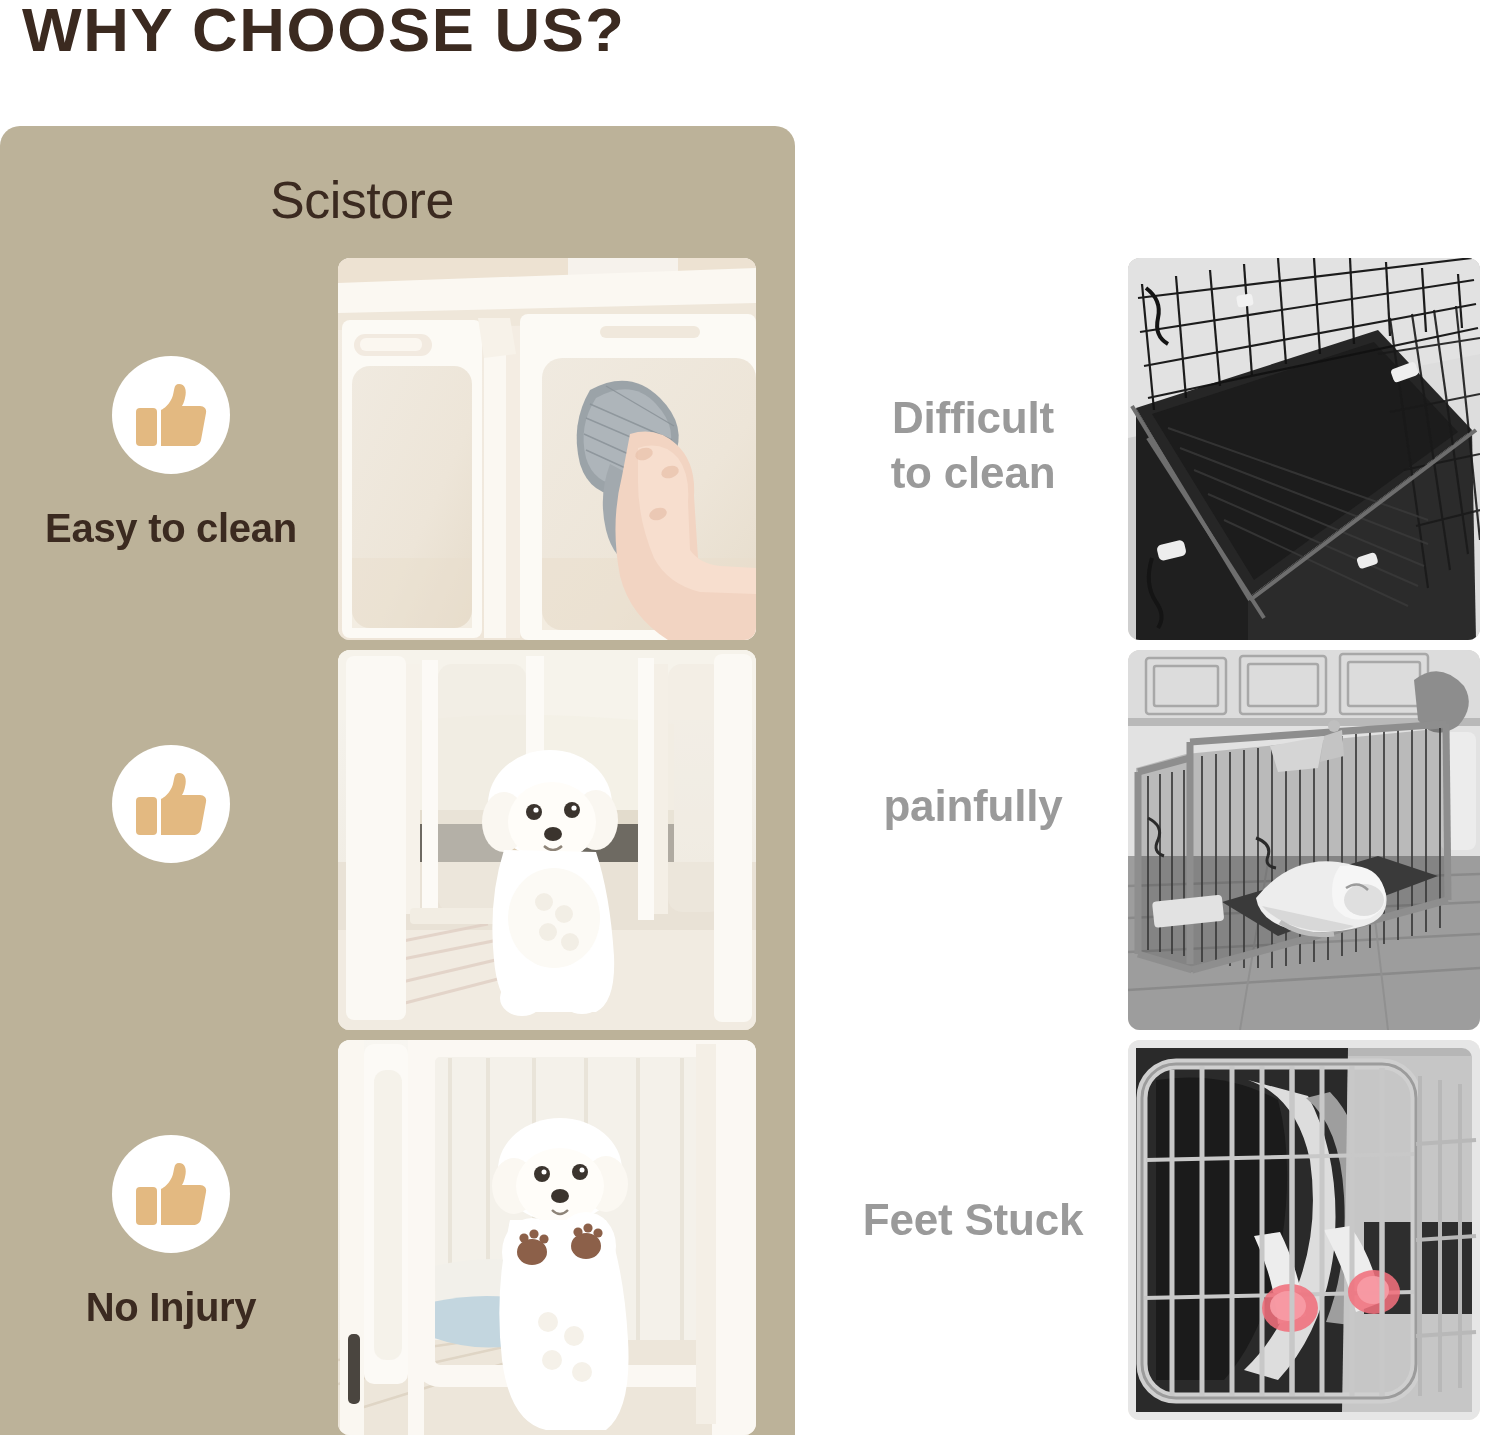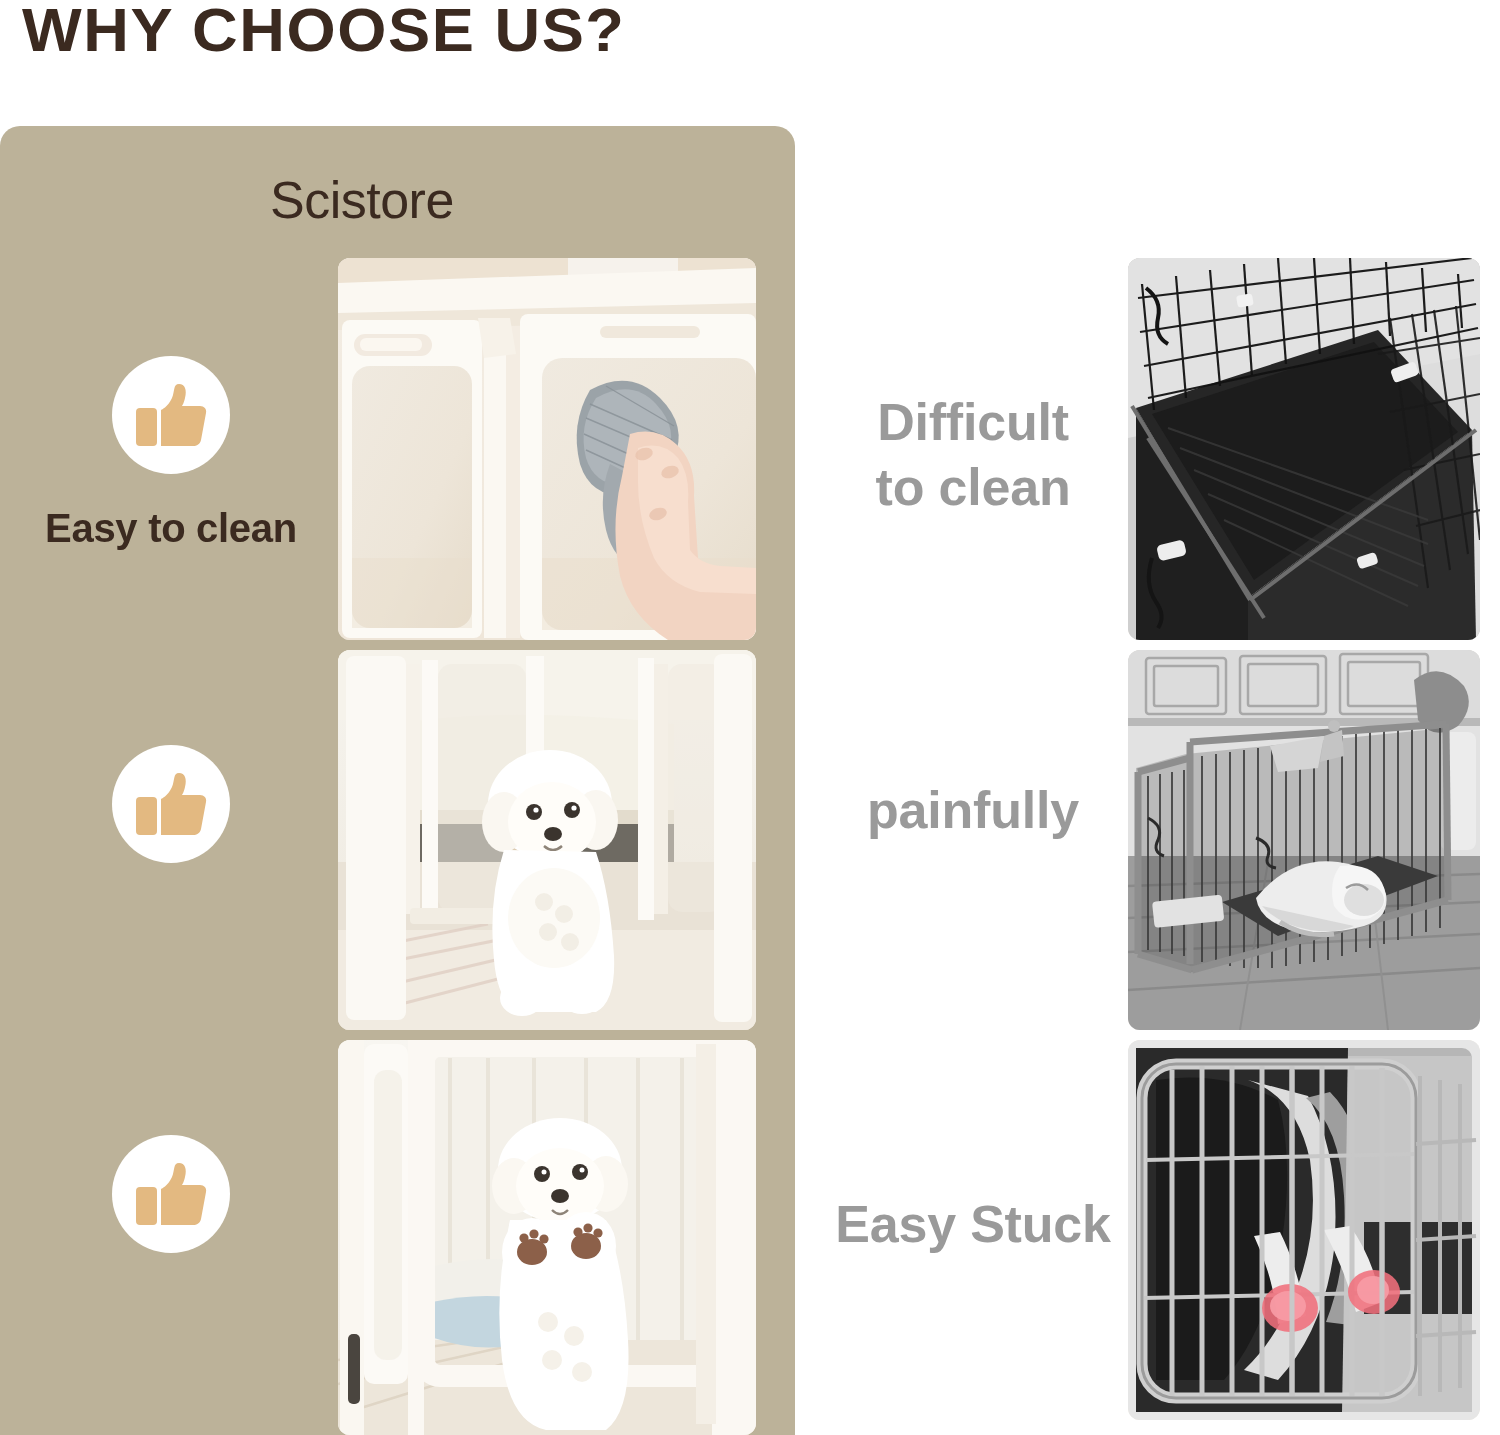--- a/index.html
+++ b/index.html
@@ -103,21 +103,21 @@
   .pr-3 { top: 1040px; height: 380px; }
 
   .photo svg { display: block; width: 100%; height: 100%; }
 
   
   .con-label {
     position: absolute;
     left: 828px;
     width: 290px;
     text-align: center;
-    font-size: 52px;
+    font-size: 44px;
     font-weight: bold;
     color: #9A9A9A;
     line-height: 1.25;
     letter-spacing: -0.2px;
   }
   .con-1 { top: 390px; }
   .con-2 { top: 778px; }
   .con-3 { top: 1192px; }
 </style>
 </head>
@@ -148,20 +148,21 @@
   </div>
 </div>
 
 <div class="feature feature-3">
   <div class="icon-circle">
     <svg width="74" height="70" viewBox="0 0 74 70" aria-hidden="true">
       <rect x="2" y="28" width="21" height="38" rx="4" fill="#E3B981"></rect>
       <path d="M27 66 V30 C27 30 34 27 38 18 C41 11 39 4 45 4 C51 4 53 10 51 18 C50 23 48 26 48 26 H66 C70 26 73 29 72 33 L67 60 C66 64 63 66 59 66 Z" fill="#E3B981"></path>
     </svg>
   </div>
+  <div class="feature-label">No Injury</div>
 </div>
 
 <div class="photo photo-left pl-1">
   <svg viewBox="0 0 418 382" preserveAspectRatio="none" aria-hidden="true">
     <defs>
       <linearGradient id="g1bg" x1="0" y1="0" x2="0" y2="1">
         <stop offset="0%" stop-color="#F3EDE4"></stop>
           <stop offset="100%" stop-color="#EFE6D9"></stop>
       </linearGradient>
       <linearGradient id="g1glass" x1="0" y1="0" x2="1" y2="1">
@@ -370,21 +371,21 @@
 </div>
 
 <div class="con-label con-1">
   <div>Difficult</div>
   <div>to clean</div>
 </div>
 <div class="con-label con-2">
   <div>painfully</div>
 </div>
 <div class="con-label con-3">
-  <div>Easy Stuck</div>
+  <div>Feet Stuck</div>
 </div>
 
 <div class="photo photo-right pr-1">
   <svg viewBox="0 0 352 382" preserveAspectRatio="none" aria-hidden="true">
     <rect width="352" height="382" fill="#D8D8D8"></rect>
 
     <rect x="0" y="0" width="352" height="382" fill="#CFCFCF"></rect>
     <path d="M0 0 L352 0 L352 110 L0 180 Z" fill="#E2E2E2"></path>
     <path d="M230 120 L352 96 L352 382 L150 382 Z" fill="#DDDDDD"></path>
 

